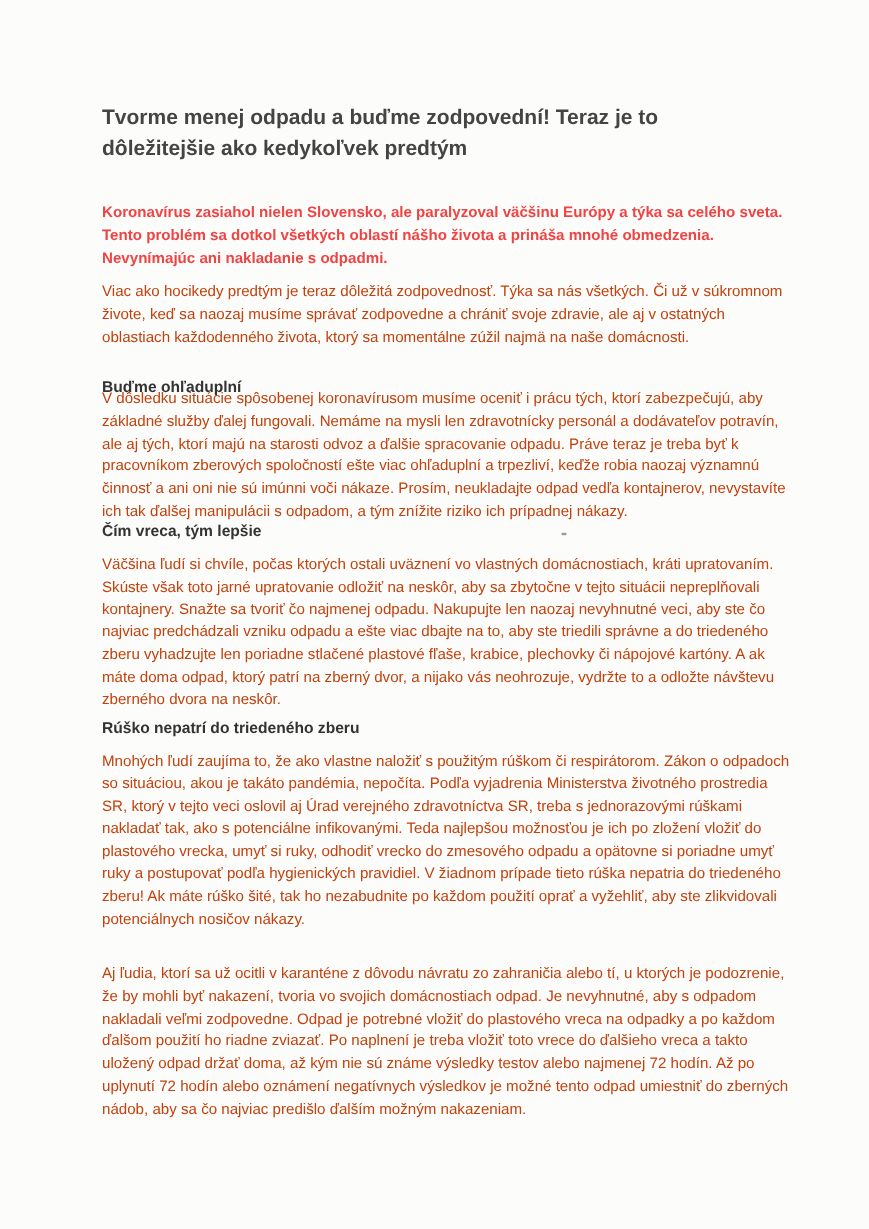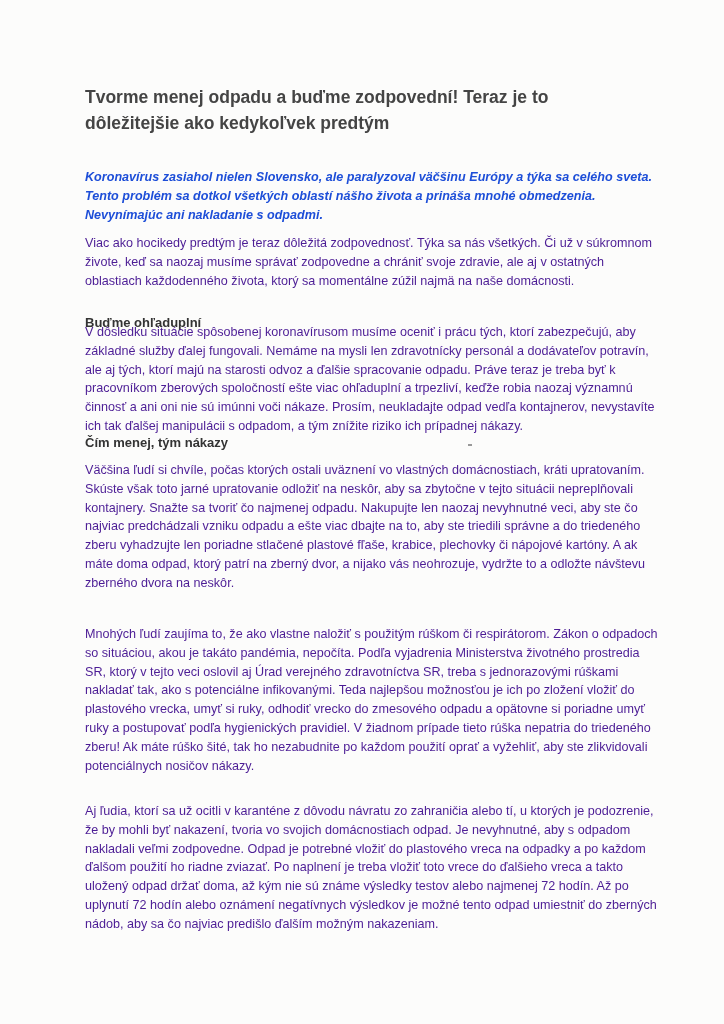--- a/index.html
+++ b/index.html
@@ -10,41 +10,42 @@
       color: #3a3a3a;
     }
     .page { position: relative; width: 716px; height: 1024px; }
     .title {
       position: absolute; left: 85px; top: 84px; width: 560px;
       font-size: 17.5px; font-weight: bold; line-height: 26px; color: #444;
       margin: 0;
     }
     .para {
       position: absolute; left: 85px; width: 575px;
-      font-size: 12.6px; line-height: 18.8px; margin: 0; color: #4c1d95;
+      font-size: 12.6px; line-height: 18.8px; margin: 0; color: #c2410c;
     }
-    .lead { font-weight: bold; color: #1d4ed8; font-style: italic; }
+    .lead { font-weight: bold; color: #ef4444; }
     .h2 {
       position: absolute; left: 85px; font-size: 13px; font-weight: bold; color: #333; margin: 0;
     }
     .speck { position: absolute; left: 468px; top: 444px; width: 4px; height: 2px; background: #999; }
   </style>
 </head>
 <body>
 
 <div class="page">
   <h1 class="title">Tvorme menej odpadu a buďme zodpovední! Teraz je to dôležitejšie ako kedykoľvek predtým</h1>
 
   <p class="para lead" style="top:168px;">Koronavírus zasiahol nielen Slovensko, ale paralyzoval väčšinu Európy a týka sa celého sveta. Tento problém sa dotkol všetkých oblastí nášho života a prináša mnohé obmedzenia. Nevynímajúc ani nakladanie s odpadmi.</p>
 
   <p class="para" style="top:234px;">Viac ako hocikedy predtým je teraz dôležitá zodpovednosť. Týka sa nás všetkých. Či už v súkromnom živote, keď sa naozaj musíme správať zodpovedne a chrániť svoje zdravie, ale aj v ostatných oblastiach každodenného života, ktorý sa momentálne zúžil najmä na naše domácnosti.</p>
 
   <h2 class="h2" style="top:295px;margin-top:20px;">Buďme ohľaduplní</h2>
   <p class="para" style="top:323px;">V dôsledku situácie spôsobenej koronavírusom musíme oceniť i prácu tých, ktorí zabezpečujú, aby základné služby ďalej fungovali. Nemáme na mysli len zdravotnícky personál a dodávateľov potravín, ale aj tých, ktorí majú na starosti odvoz a ďalšie spracovanie odpadu.  Práve teraz je treba byť k pracovníkom zberových spoločností ešte viac ohľaduplní a trpezliví, keďže robia naozaj významnú činnosť a ani oni nie sú imúnni voči nákaze. Prosím, neukladajte odpad vedľa kontajnerov, nevystavíte ich tak ďalšej manipulácii s odpadom, a tým znížite riziko ich prípadnej nákazy.</p>
 
-  <h2 class="h2" style="top:435px;">Čím menej, tým nákazy</h2>
+  <h2 class="h2" style="top:435px;">Čím vreca, tým lepšie</h2>
   <div class="speck"></div>
   <p class="para" style="top:461px;">Väčšina ľudí si chvíle, počas ktorých ostali uväznení vo vlastných domácnostiach, kráti upratovaním. Skúste však toto jarné upratovanie odložiť na neskôr, aby sa zbytočne v tejto situácii nepreplňovali kontajnery. Snažte sa tvoriť čo najmenej odpadu. Nakupujte len naozaj nevyhnutné veci, aby ste čo najviac predchádzali vzniku odpadu a ešte viac dbajte na to, aby ste triedili správne a do triedeného zberu vyhadzujte len poriadne stlačené plastové fľaše, krabice, plechovky či nápojové kartóny. A ak máte doma odpad, ktorý patrí na zberný dvor, a nijako vás neohrozuje, vydržte to a odložte návštevu zberného dvora na neskôr.</p>
 
+  <h2 class="h2" style="top:599px;">Rúško nepatrí do triedeného zberu</h2>
   <p class="para" style="top:625px;">Mnohých ľudí zaujíma to, že ako vlastne naložiť s použitým rúškom či respirátorom. Zákon o odpadoch so situáciou, akou je takáto pandémia, nepočíta. Podľa vyjadrenia Ministerstva životného prostredia SR, ktorý v tejto veci oslovil aj Úrad verejného zdravotníctva SR, treba s jednorazovými rúškami nakladať tak, ako s potenciálne infikovanými. Teda najlepšou možnosťou je ich po zložení vložiť do plastového vrecka, umyť si ruky, odhodiť vrecko do zmesového odpadu a opätovne si poriadne umyť ruky a postupovať podľa hygienických pravidiel. V žiadnom prípade tieto rúška nepatria do triedeného zberu! Ak máte rúško šité, tak ho nezabudnite po každom použití oprať a vyžehliť, aby ste zlikvidovali potenciálnych nosičov nákazy.</p>
 
   <p class="para" style="top:802px;">Aj ľudia, ktorí sa už ocitli v karanténe z dôvodu návratu zo zahraničia alebo tí, u ktorých je podozrenie, že by mohli byť nakazení, tvoria vo svojich domácnostiach odpad. Je nevyhnutné, aby s odpadom nakladali veľmi zodpovedne. Odpad je potrebné vložiť do plastového vreca na odpadky a po každom ďalšom použití ho riadne zviazať. Po naplnení je treba vložiť toto vrece do ďalšieho vreca a takto uložený odpad držať doma, až kým nie sú známe výsledky testov alebo najmenej 72 hodín. Až po uplynutí 72 hodín alebo oznámení negatívnych výsledkov je možné tento odpad umiestniť do zberných nádob, aby sa čo najviac predišlo ďalším možným nakazeniam.</p>
 </div>
 
 </body></html>

